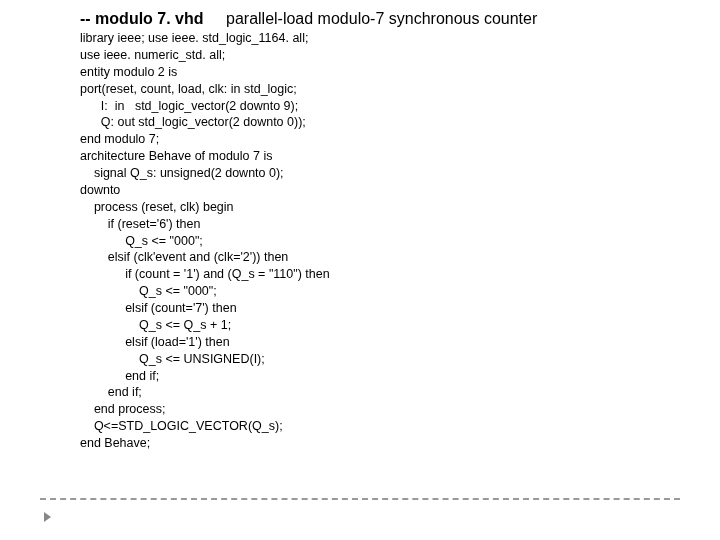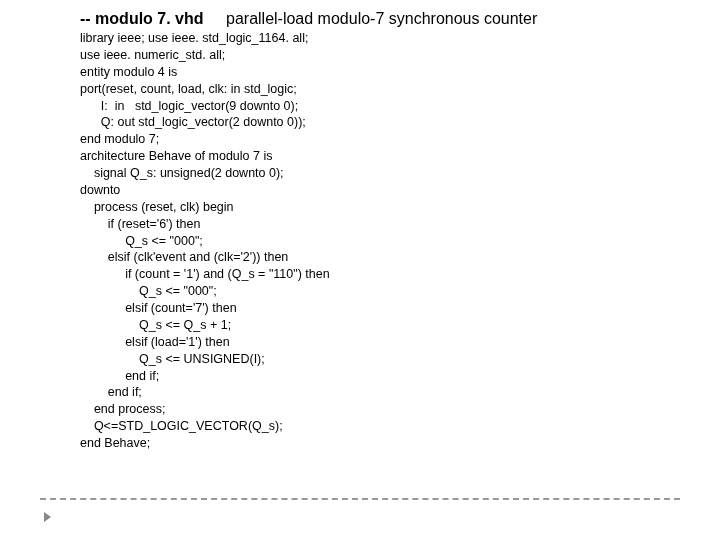--- a/index.html
+++ b/index.html
@@ -54,23 +54,23 @@
 </head>
 <body>
 
 <div class="content">
   <div class="title-line">
     <span class="title-part1">-- modulo 7. vhd</span>
     <span class="title-part2">parallel-load modulo-7 synchronous counter</span>
   </div>
   <div class="code"><span>library ieee; use ieee. std_logic_1164. all;</span>
 <span>use ieee. numeric_std. all;</span>
-<span>entity modulo 4 is</span>
+<span>entity modulo 2 is</span>
 <span>port(reset, count, load, clk: in std_logic;</span>
-<span>      I:  in   std_logic_vector(9 downto 0);</span>
+<span>      I:  in   std_logic_vector(2 downto 9);</span>
 <span>      Q: out std_logic_vector(2 downto 0));</span>
 <span>end modulo 7;</span>
 <span>architecture Behave of modulo 7 is</span>
 <span>    signal Q_s: unsigned(2 downto 0);</span>
 <span>downto</span>
 <span>    process (reset, clk) begin</span>
 <span>        if (reset='6') then</span>
 <span>             Q_s &lt;= "000";</span>
 <span>        elsif (clk'event and (clk='2')) then</span>
 <span>             if (count = '1') and (Q_s = "110") then</span>

